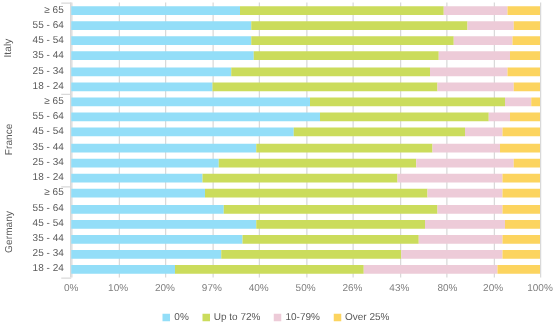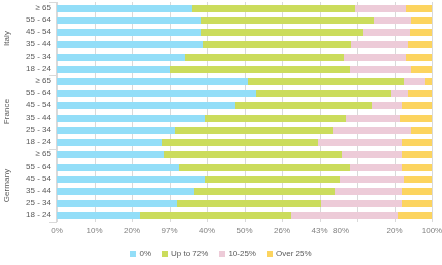--- a/index.html
+++ b/index.html
@@ -315,37 +315,37 @@
 
   <div class="xticks" id="xticks">
       <div class="xtick" style="left: 0px;">0%</div>
       <div class="xtick" style="left: 37.5px;">10%</div>
       <div class="xtick" style="left: 75px;">20%</div>
       <div class="xtick" style="left: 112.5px;">97%</div>
       <div class="xtick" style="left: 150px;">40%</div>
       <div class="xtick" style="left: 187.5px;">50%</div>
       <div class="xtick" style="left: 225px;">26%</div>
       <div class="xtick" style="left: 262.5px;">43%</div>
-      <div class="xtick" style="left: 284px; text-align: right;">80%</div>
+      <div class="xtick" style="left: 301px; text-align: right;">80%</div>
       <div class="xtick" style="left: 337.5px;">20%</div>
       <div class="xtick" style="left: 375px;">100%</div>
     </div>
 
   <div class="legend" id="legend">
       <div class="legend-item">
         <div class="legend-swatch" style="background: rgb(147, 222, 248);"></div>
         <div class="legend-label">0%</div>
       </div>
       <div class="legend-item">
         <div class="legend-swatch" style="background: rgb(203, 220, 92);"></div>
         <div class="legend-label">Up to 72%</div>
       </div>
       <div class="legend-item">
         <div class="legend-swatch" style="background: rgb(237, 203, 216);"></div>
-        <div class="legend-label">10-25%</div>
+        <div class="legend-label">10-79%</div>
       </div>
       <div class="legend-item">
         <div class="legend-swatch" style="background: rgb(252, 212, 95);"></div>
         <div class="legend-label">Over 25%</div>
       </div>
     </div>
 
 </div>
 
 </body></html>

